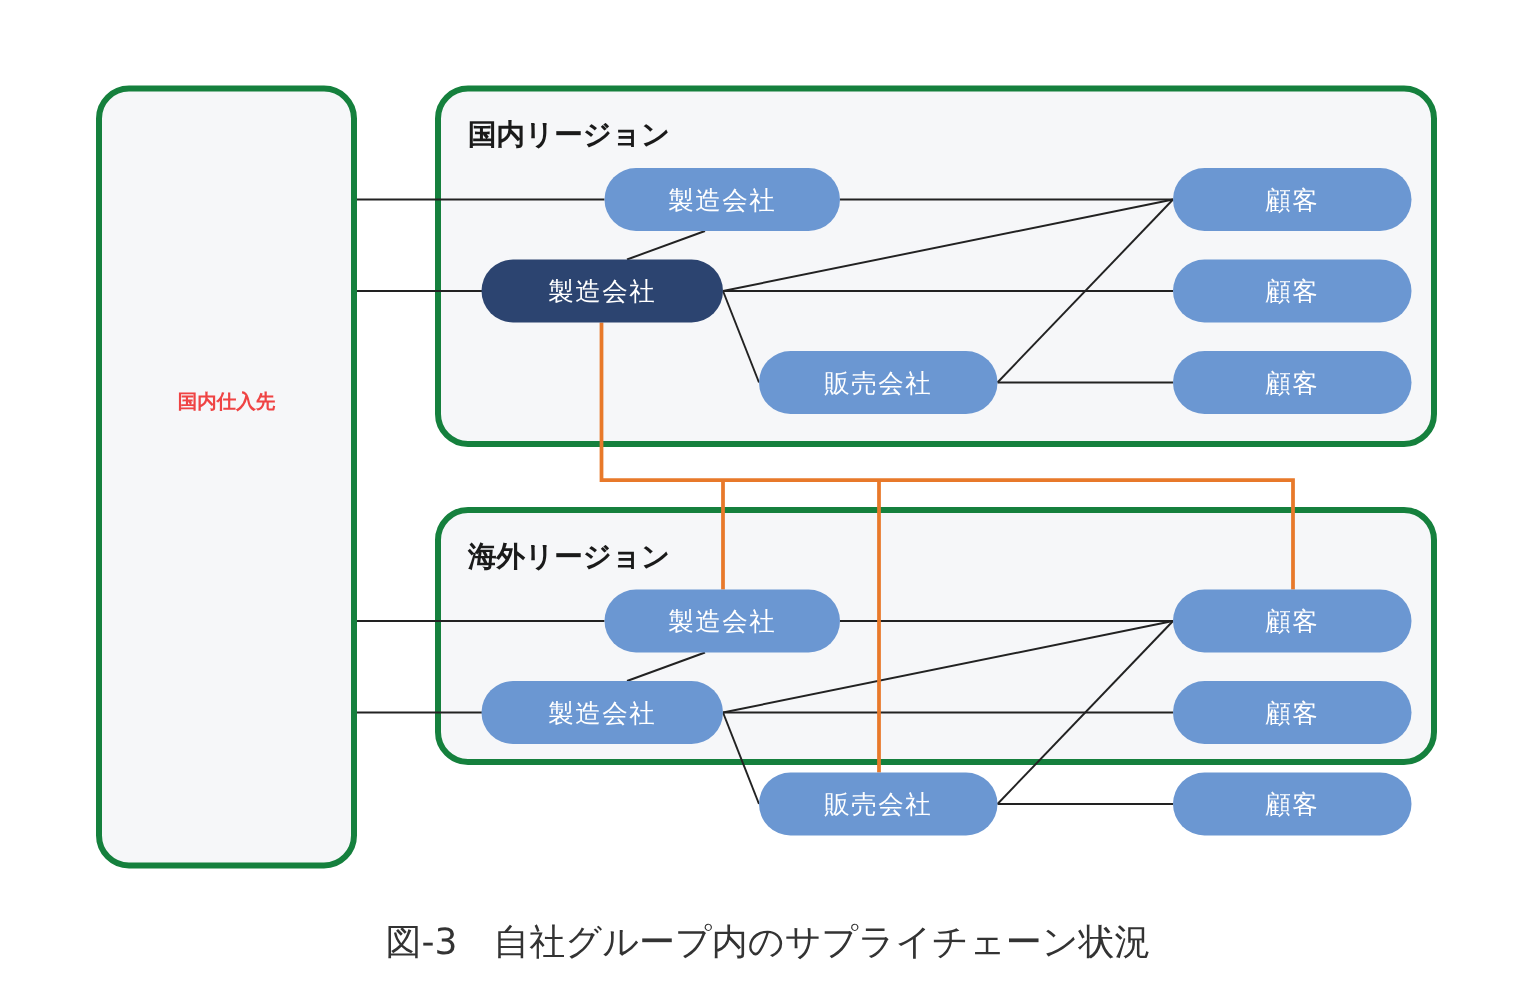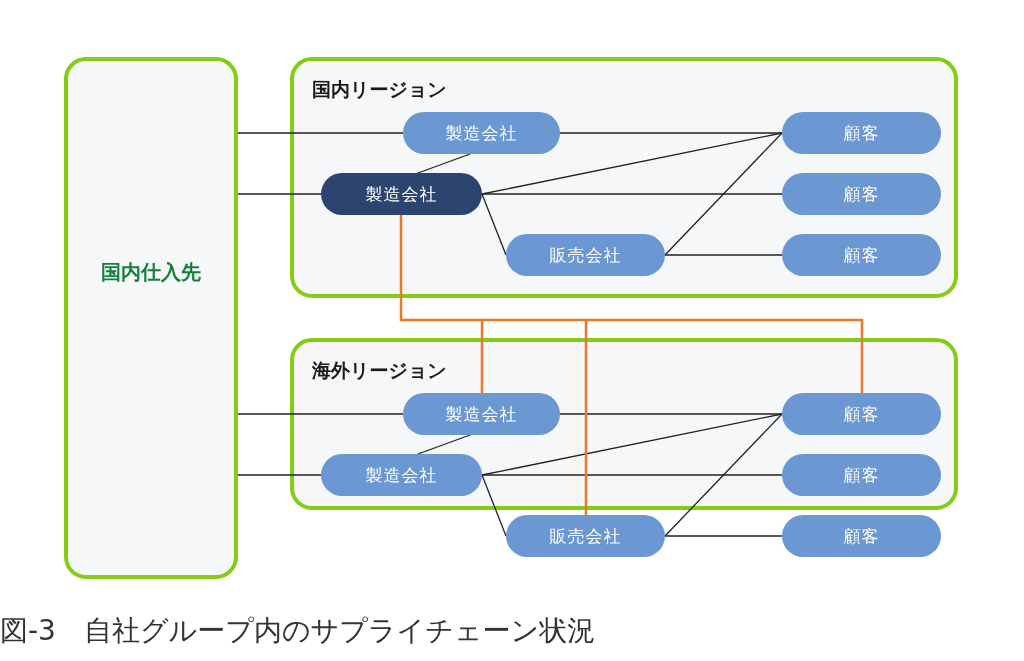--- a/index.html
+++ b/index.html
@@ -1,28 +1,28 @@
 <!DOCTYPE html>
 <html><head>
 <meta charset="utf-8">
 <style>
   html, body { margin: 0; padding: 0; background: #ffffff; }
   body { width: 1024px; height: 661px; position: relative; overflow: hidden;
          font-family: "DejaVu Sans", sans-serif; }
-  .box { position: absolute; box-sizing: border-box; border: 4px solid #84cc16;
+  .box { position: absolute; box-sizing: border-box; border: 4px solid #15803d;
          background: #f6f7f9; border-radius: 22px; }
   .region-title { position: absolute; font-weight: bold; font-size: 19px; color: #1a1a1a; }
-  .supplier-label { position: absolute; font-weight: bold; font-size: 20px; color: #15803d; left: 0; width: 100%; text-align: center; }
+  .supplier-label { position: absolute; font-weight: bold; font-size: 13px; color: #ef4444; left: 0; width: 100%; text-align: center; }
   .pill { position: absolute; box-sizing: border-box; height: 42px; border-radius: 21px;
           background: #6b97d2; color: #ffffff; font-weight: normal; font-size: 17px;
           display: flex; align-items: center; justify-content: center; letter-spacing: 1px; }
   .pill.dark { background: #2c4470; }
   svg.lines { position: absolute; left: 0; top: 0; }
-  .caption { position: absolute; left: 0; width: 1024px; top: 612px; text-align: left;
-             font-size: 28px; color: #333333; }
+  .caption { position: absolute; left: 0; width: 1024px; top: 612px; text-align: center;
+             font-size: 24px; color: #333333; }
 </style>
 </head>
 <body>
 
 <div class="box" style="left:64px; top:57px; width:174px; height:522px;">
   <div class="supplier-label" style="top:198px;">国内仕入先</div>
 </div>
 
 <div class="box" style="left:290px; top:57px; width:668px; height:241px;">
   <div class="region-title" style="left:18px; top:16px;">国内リージョン</div>

